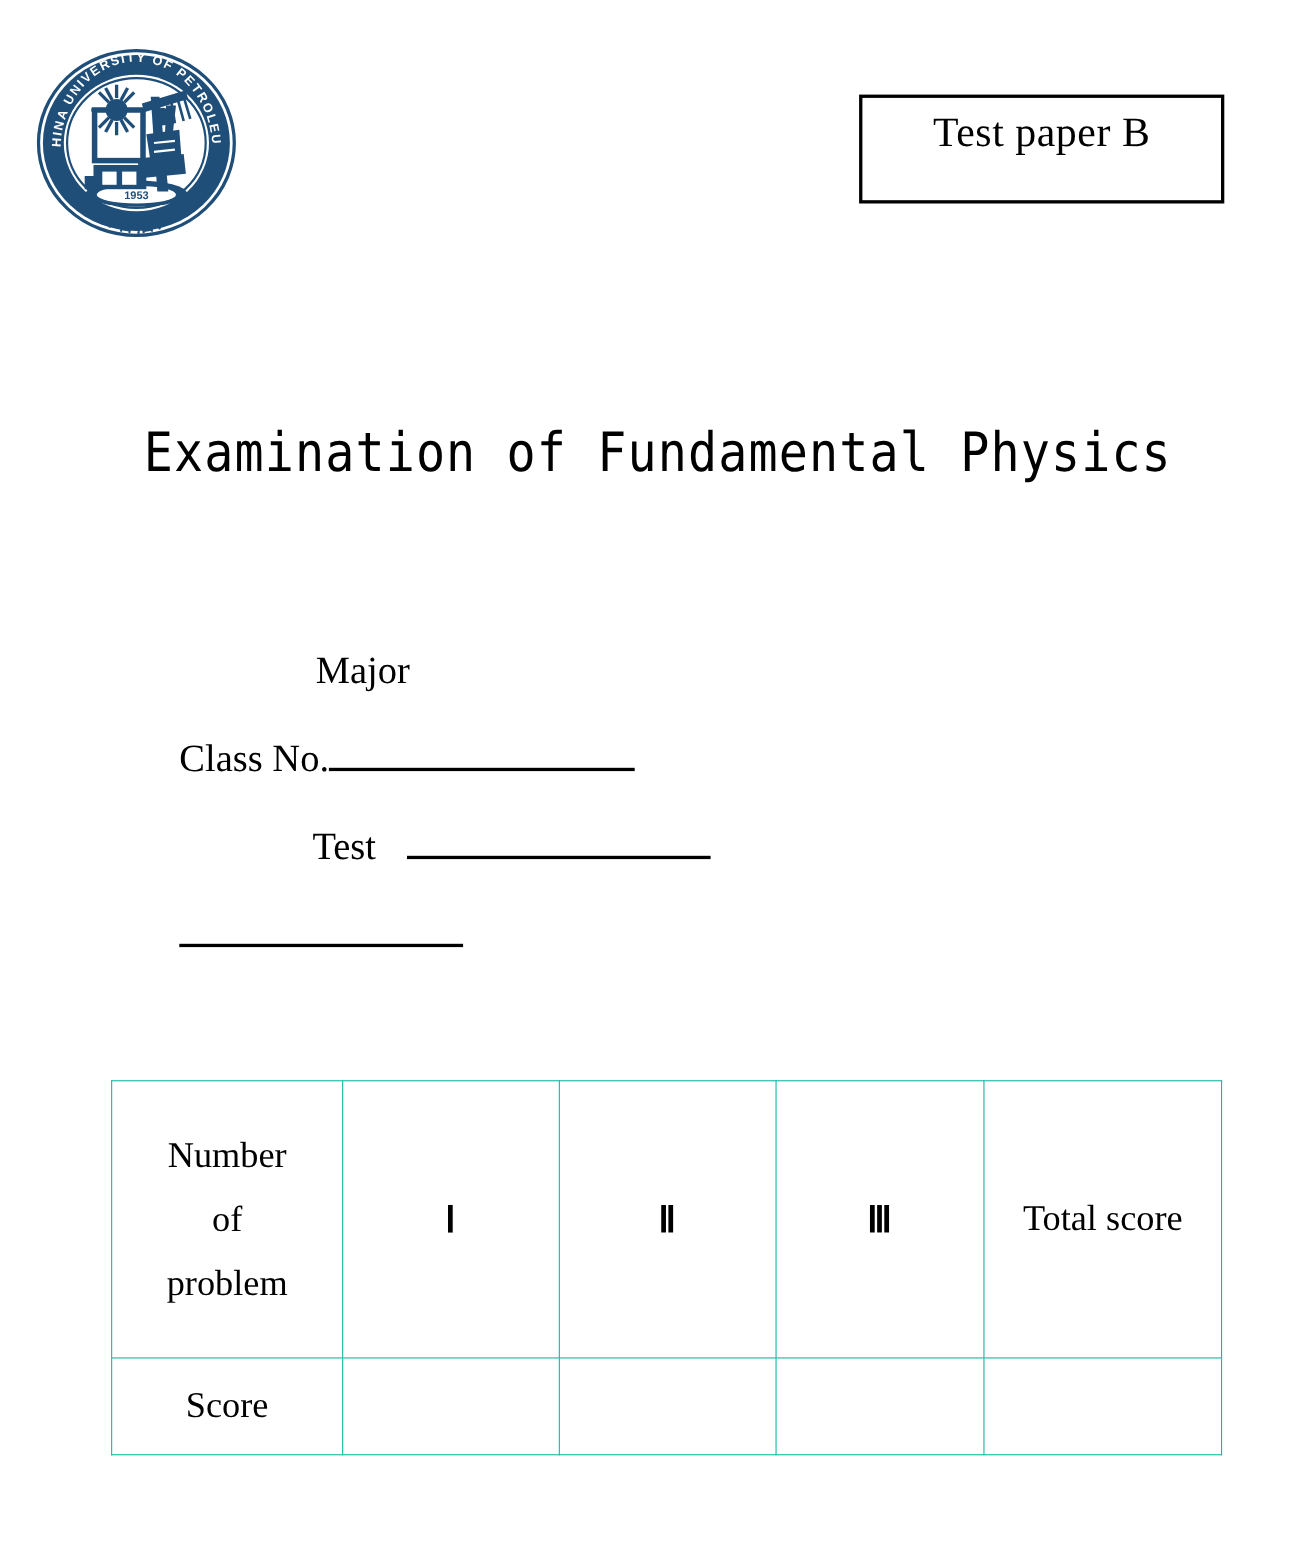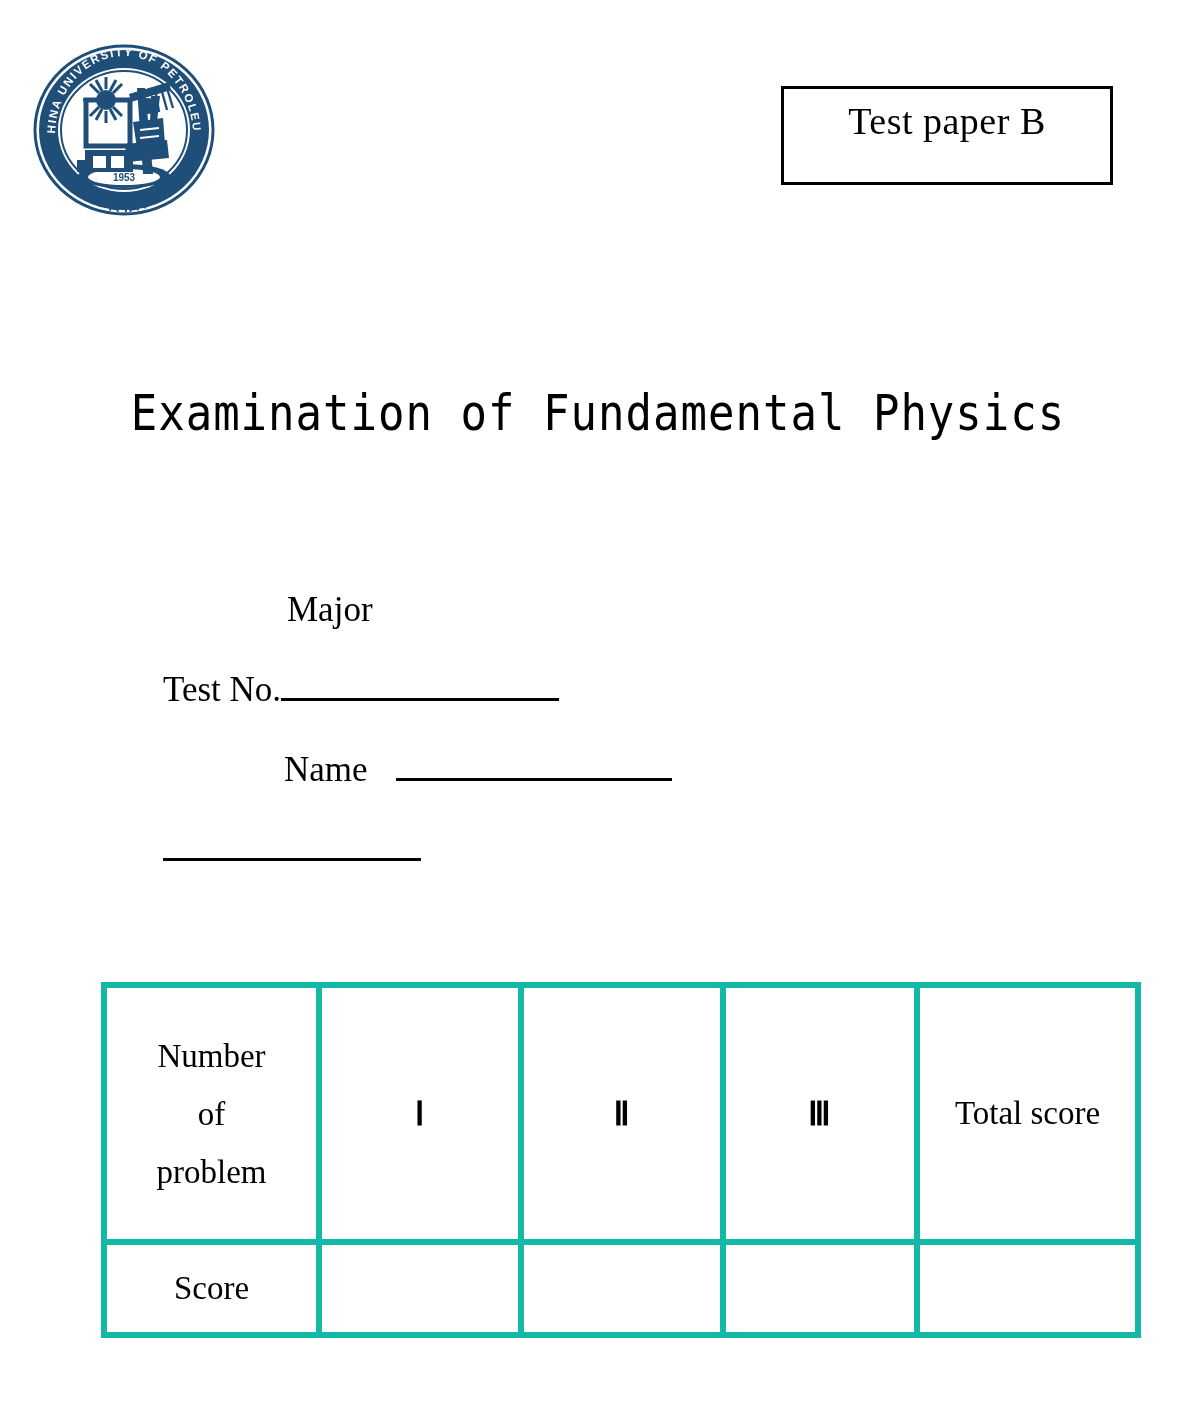--- a/index.html
+++ b/index.html
@@ -96,21 +96,21 @@
   
   #score-table {
     position: absolute;
     left: 101px;
     top: 982px;
     width: 1004px;
     border-collapse: collapse;
     table-layout: fixed;
   }
   #score-table td {
-    border: 6px solid #14b8a6;
+    border: 1px solid #14b8a6;
     font-family: "Liberation Serif", serif;
     font-size: 33px;
     text-align: center;
     vertical-align: middle;
     padding: 0;
   }
   .col-1 { width: 209px; }
   .col-2 { width: 196px; }
   .col-3 { width: 196px; }
   .col-4 { width: 188px; }
@@ -204,25 +204,25 @@
   <div id="paper-box-label">Test paper B</div>
 </div>
 
 <div id="exam-title">Examination of Fundamental Physics</div>
 
 <div class="field-row" id="field-major">
   <span class="field-label">Major</span>
 </div>
 
 <div class="field-row" id="field-class">
-  <span class="field-label">Test No.</span><span class="field-rule"></span>
+  <span class="field-label">Class No.</span><span class="field-rule"></span>
 </div>
 
 <div class="field-row" id="field-name">
-  <span class="field-label">Name</span><span class="spacer"></span><span class="field-rule"></span>
+  <span class="field-label">Test</span><span class="spacer"></span><span class="field-rule"></span>
 </div>
 
 <div class="field-row" id="field-student">
   <span class="field-rule"></span>
 </div>
 
 <table id="score-table">
   <tbody>
     <tr class="row-head">
       <td class="col-1">

